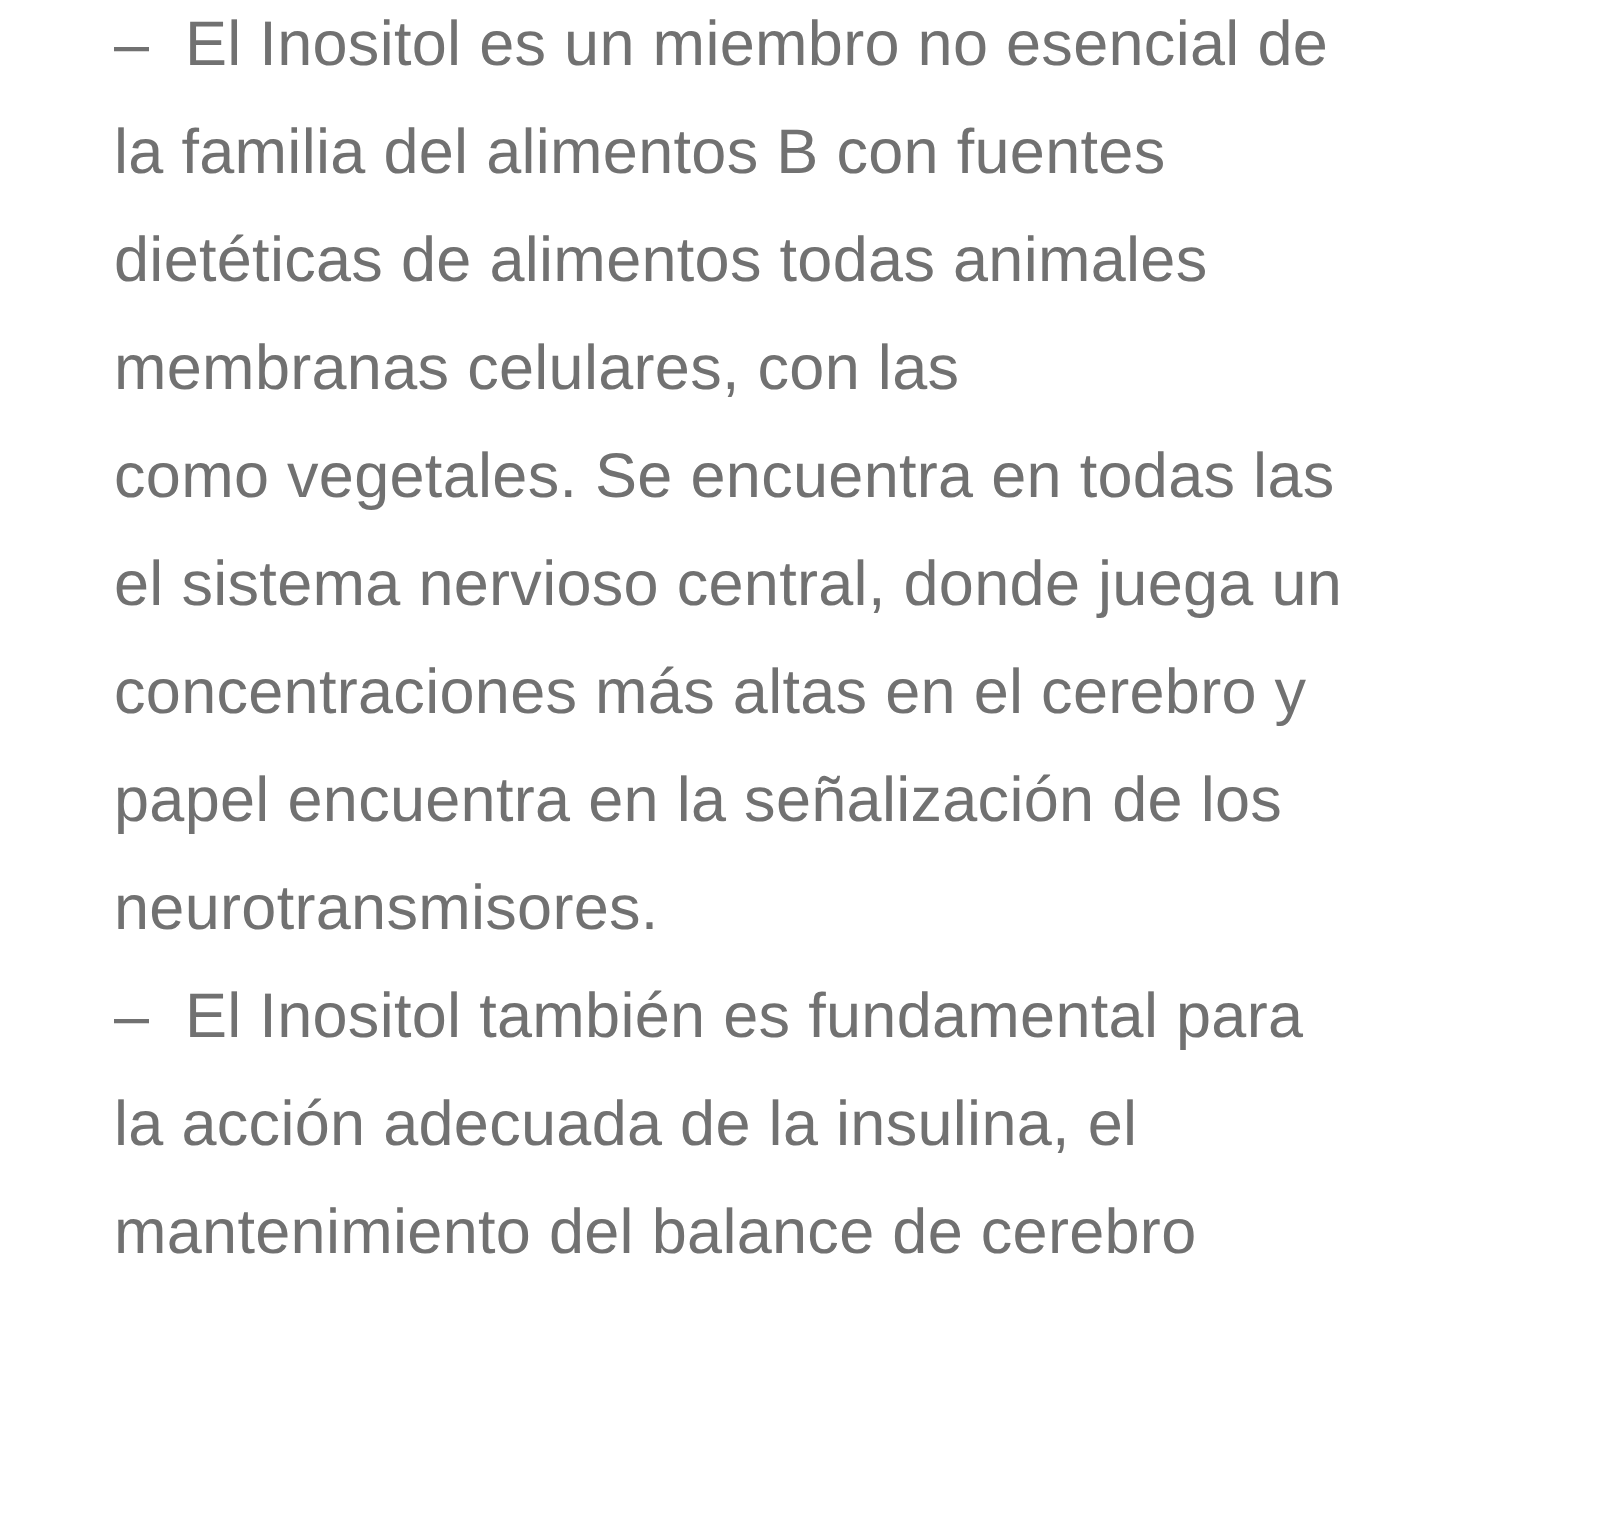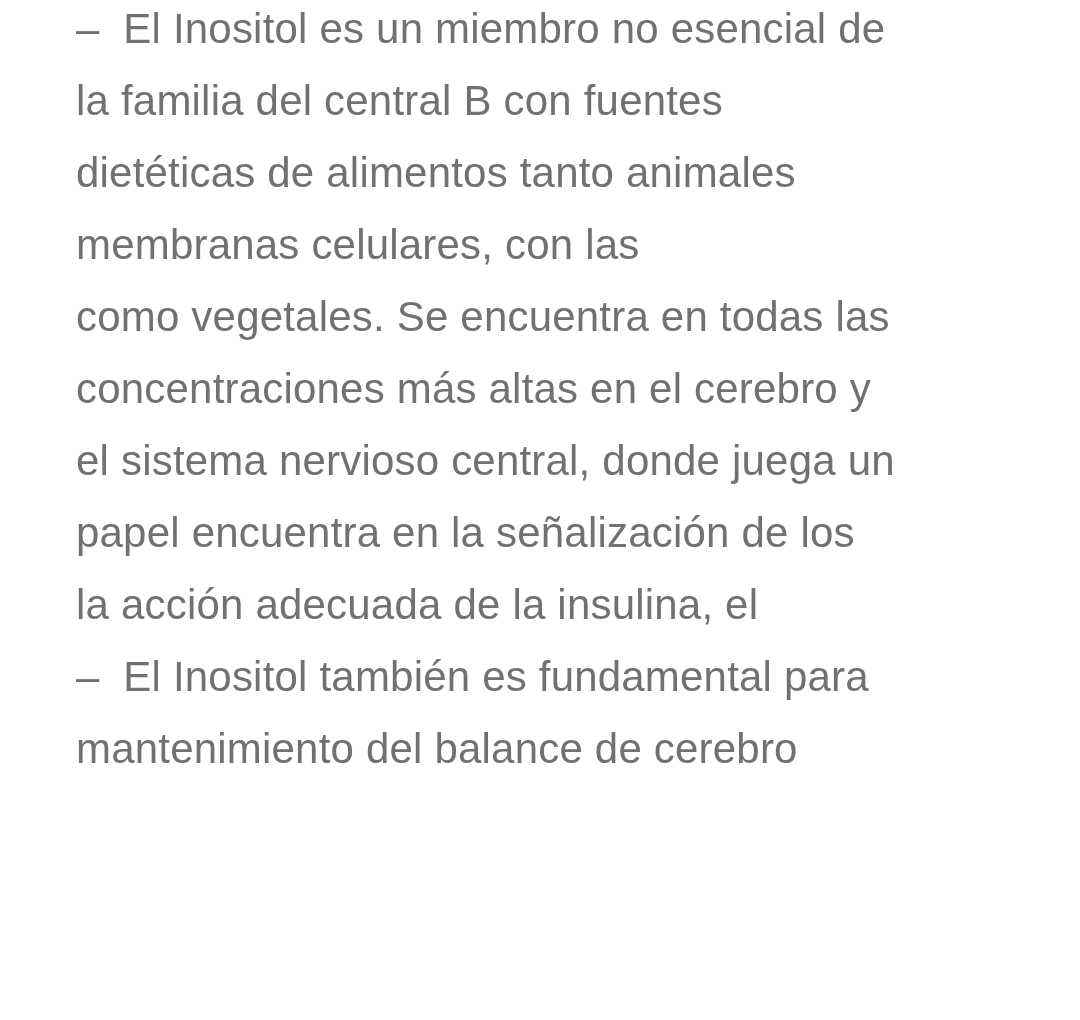--- a/index.html
+++ b/index.html
@@ -29,23 +29,24 @@
   .text-line {
     white-space: pre;
     height: 72px;
   }
 </style>
 </head>
 <body>
 
 <div class="text-body">
   <div class="text-line">–  El Inositol es un miembro no esencial de</div>
-  <div class="text-line">la familia del central B con fuentes</div>
-  <div class="text-line">dietéticas de alimentos tanto animales</div>
+  <div class="text-line">la familia del alimentos B con fuentes</div>
+  <div class="text-line">dietéticas de alimentos todas animales</div>
   <div class="text-line">membranas celulares, con las</div>
   <div class="text-line">como vegetales. Se encuentra en todas las</div>
+  <div class="text-line">el sistema nervioso central, donde juega un</div>
   <div class="text-line">concentraciones más altas en el cerebro y</div>
-  <div class="text-line">el sistema nervioso central, donde juega un</div>
   <div class="text-line">papel encuentra en la señalización de los</div>
+  <div class="text-line">neurotransmisores.</div>
+  <div class="text-line">–  El Inositol también es fundamental para</div>
   <div class="text-line">la acción adecuada de la insulina, el</div>
-  <div class="text-line">–  El Inositol también es fundamental para</div>
   <div class="text-line">mantenimiento del balance de cerebro</div>
 </div>
 
 </body></html>

